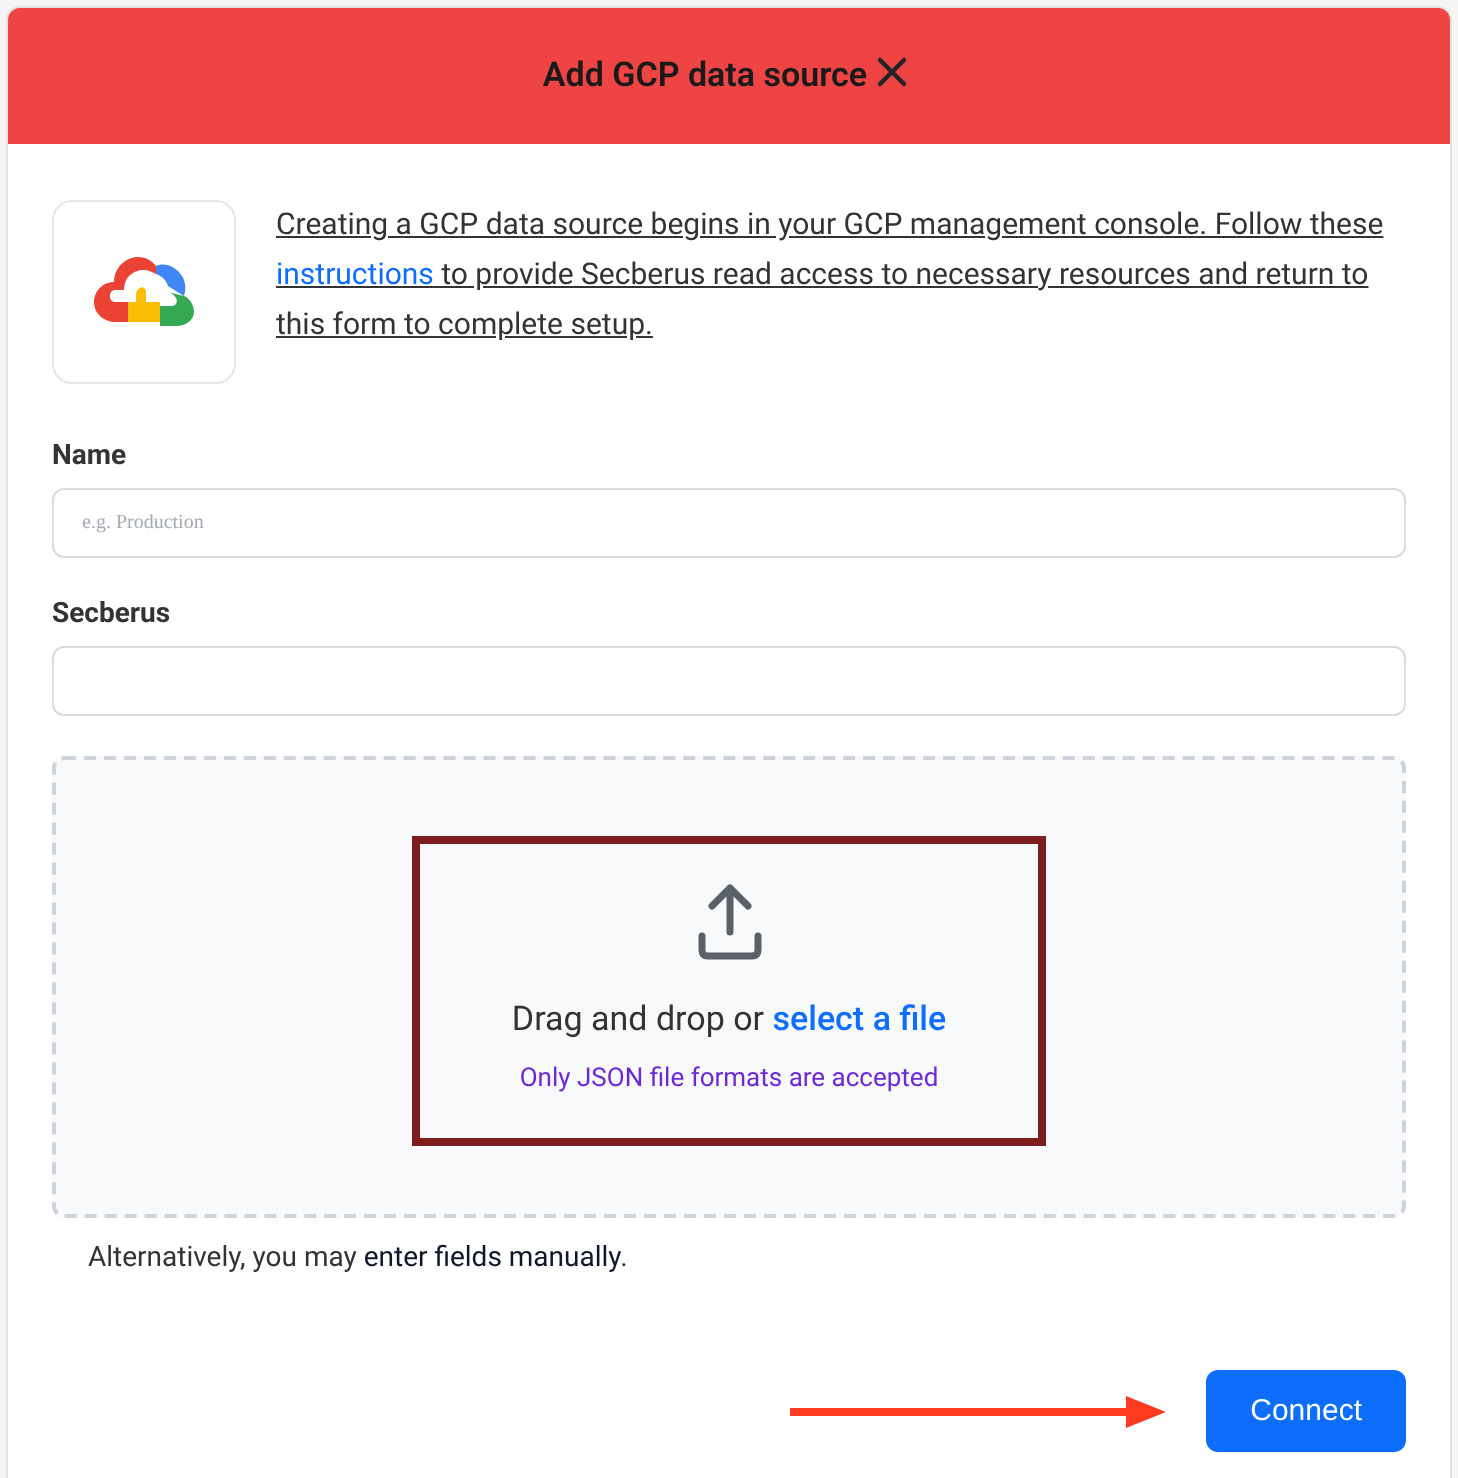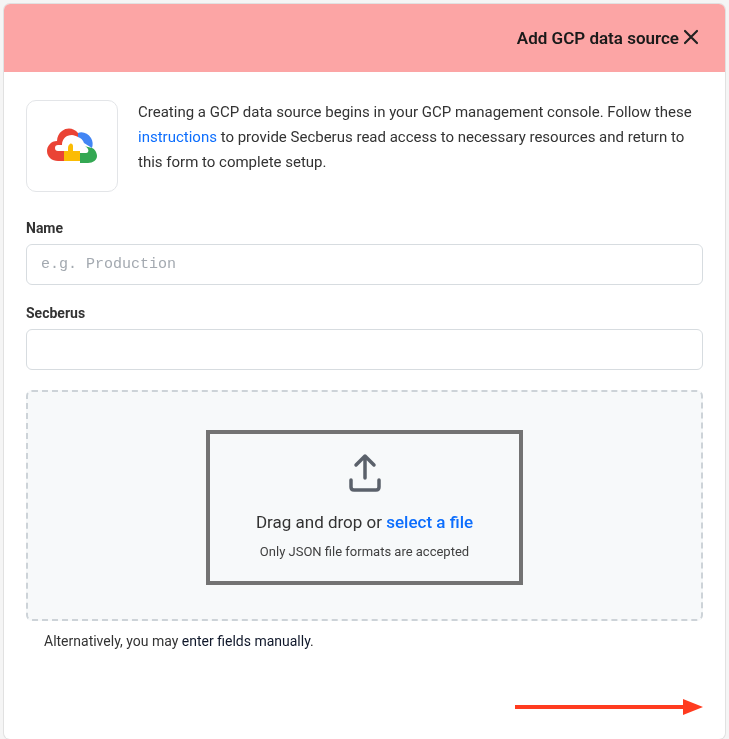--- a/index.html
+++ b/index.html
@@ -13,24 +13,24 @@
       padding: 4px;
     }
     .modal {
       background: #fff;
       border-radius: 6px;
       width: 721px;
       overflow: hidden;
       box-shadow: 0 0 0 1px rgba(0,0,0,0.08);
     }
     .modal-header {
-      background: #fca5a5;
+      background: #ef4444;
       padding: 20px 22px;
       display: flex;
-      justify-content: flex-end;
+      justify-content: center;
       align-items: center;
     }
     .modal-title {
       font-size: 17px;
       font-weight: 600;
       color: #1a1a1a;
     }
     .close-btn {
       background: none;
       border: none;
@@ -55,79 +55,80 @@
       border-radius: 10px;
       display: flex;
       align-items: center;
       justify-content: center;
       flex-shrink: 0;
     }
     .intro-text {
       font-size: 15px;
       line-height: 1.65;
       color: #333;
+      text-decoration: underline;
     }
     .intro-text a {
       color: #0d6efd;
       text-decoration: none;
     }
     .form-label {
       display: block;
       font-size: 14px;
       font-weight: 700;
       color: #333;
       margin-bottom: 8px;
     }
     .text-input {
       width: 100%;
       padding: 11px 14px;
       border: 1px solid #d7dce0;
       border-radius: 6px;
-      font-size: 15px;
+      font-size: 10px;
       color: #333;
       outline: none;
-      font-family: Liberation Mono, monospace;
+      font-family: Liberation Serif, serif;
     }
     .text-input::placeholder {
       color: #a3a9b0;
     }
     .field-group {
       margin-bottom: 20px;
     }
     .dropzone {
       border: 2px dashed #cdd3d8;
       border-radius: 6px;
       background: #f7f9fa;
       padding: 38px 20px 34px 20px;
       text-align: center;
       margin-top: 12px;
       position: relative;
     }
     .highlight-box {
-      border: 4px solid #737373;
+      border: 4px solid #7f1d1d;
       display: inline-block;
       padding: 18px 46px 22px 46px;
       position: relative;
     }
     .upload-icon {
       display: block;
       margin: 0 auto 20px auto;
     }
     .dropzone-main {
       font-size: 17px;
       color: #333;
       margin-bottom: 12px;
     }
     .dropzone-main .link {
       color: #0d6efd;
       font-weight: 500;
     }
     .dropzone-hint {
       font-size: 13px;
-      color: #404040;
+      color: #6d28d9;
     }
     .alt-text {
       font-size: 14px;
       color: #333;
       margin-top: 12px;
       padding-left: 18px;
     }
     .alt-text a {
       color: #0f172a;
       text-decoration: none;
@@ -210,15 +211,16 @@
 
     <div class="alt-text">
       <span>Alternatively, you may </span><a href="#">enter fields manually</a><span>.</span>
     </div>
 
     <div class="footer-row">
       <svg class="arrow-annotation" width="190" height="20" viewBox="0 0 190 20">
         <line x1="2" y1="10" x2="172" y2="10" stroke="#ff3b1f" stroke-width="4"></line>
         <polygon points="170,2 190,10 170,18" fill="#ff3b1f"></polygon>
       </svg>
+      <button class="connect-btn">Connect</button>
     </div>
   </div>
 </div>
 
 </body></html>

